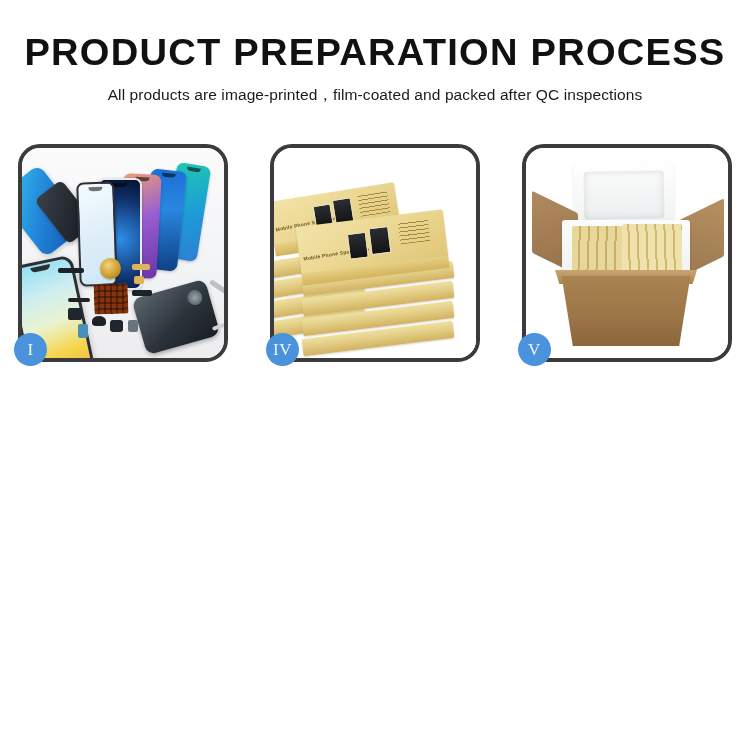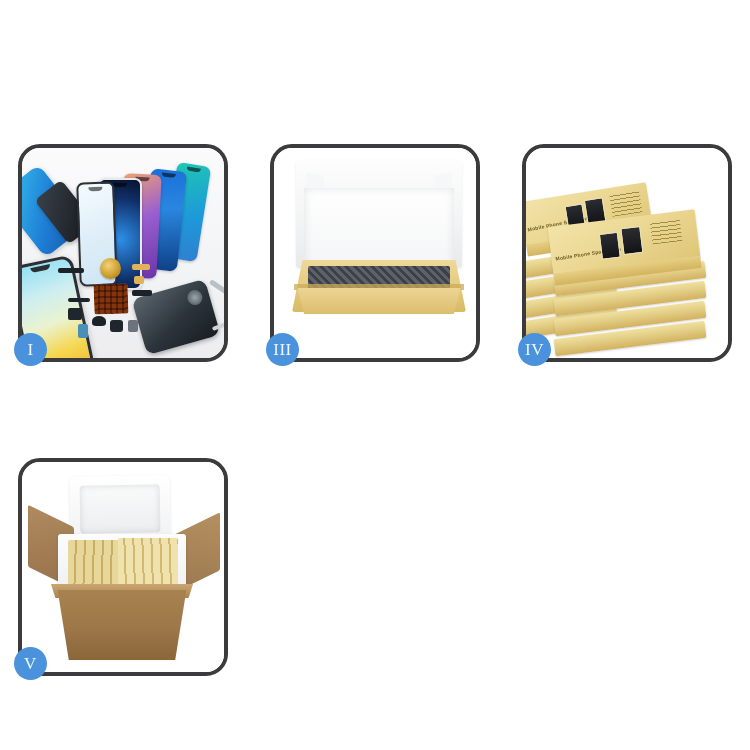--- a/index.html
+++ b/index.html
@@ -209,20 +209,24 @@
   .c6-tab1{position:absolute;left:42px;top:84px;width:16px;height:20px;background:rgba(130,101,60,.55);transform:skewY(30deg);}
   .c6-tab2{position:absolute;left:44px;top:146px;width:14px;height:16px;background:rgba(130,101,60,.5);transform:skewY(30deg);}
   .c6-shadow{position:absolute;left:20px;top:162px;width:166px;height:16px;border-radius:50%;
     background:radial-gradient(ellipse,rgba(0,0,0,.10),rgba(0,0,0,0) 70%);}
 </style>
 </head>
 <body>
 
 <div class="page">
 
+  <div class="header">
+    <h1 class="title">PRODUCT PREPARATION PROCESS</h1>
+    <p class="subtitle">All products are image-printed，film-coated and packed after QC inspections</p>
+  </div>
 
   <div class="grid">
 
     <div class="panel">
       <div class="panel-inner">
         <div class="p1-bg"></div>
 
         <div class="ph-tilt-a"></div>
         <div class="ph-tilt-b"></div>
 
@@ -258,35 +262,20 @@
         <div class="flex f8"></div>
         <div class="flex f9"></div>
         <div class="flex f10"></div>
         <div class="tool"></div>
         <div class="tool2"></div>
       </div>
       <div class="badge">I</div>
     </div>
 
 
-    <div class="panel">
-      <div class="panel-inner">
-        <div class="p3-bg"></div>
-        <div class="b3-lid">
-          <div class="b3-lid-l"></div>
-          <div class="b3-lid-r"></div>
-        </div>
-        <div class="b3-foam"></div>
-        <div class="b3-tray"></div>
-        <div class="b3-inner"></div>
-        <div class="b3-edge"></div>
-        <div class="b3-tray-face"></div>
-      </div>
-      <div class="badge">III</div>
-    </div>
 
     <div class="panel">
       <div class="panel-inner">
         <div class="p4-bg"></div>
         <div class="stackwrap">
 
           <div class="slab slabL" style="top:92px;"></div>
           <div class="slab slabL" style="top:112px;"></div>
           <div class="slab slabL" style="top:132px;"></div>
           <div class="slab slabL" style="top:152px;"></div>

